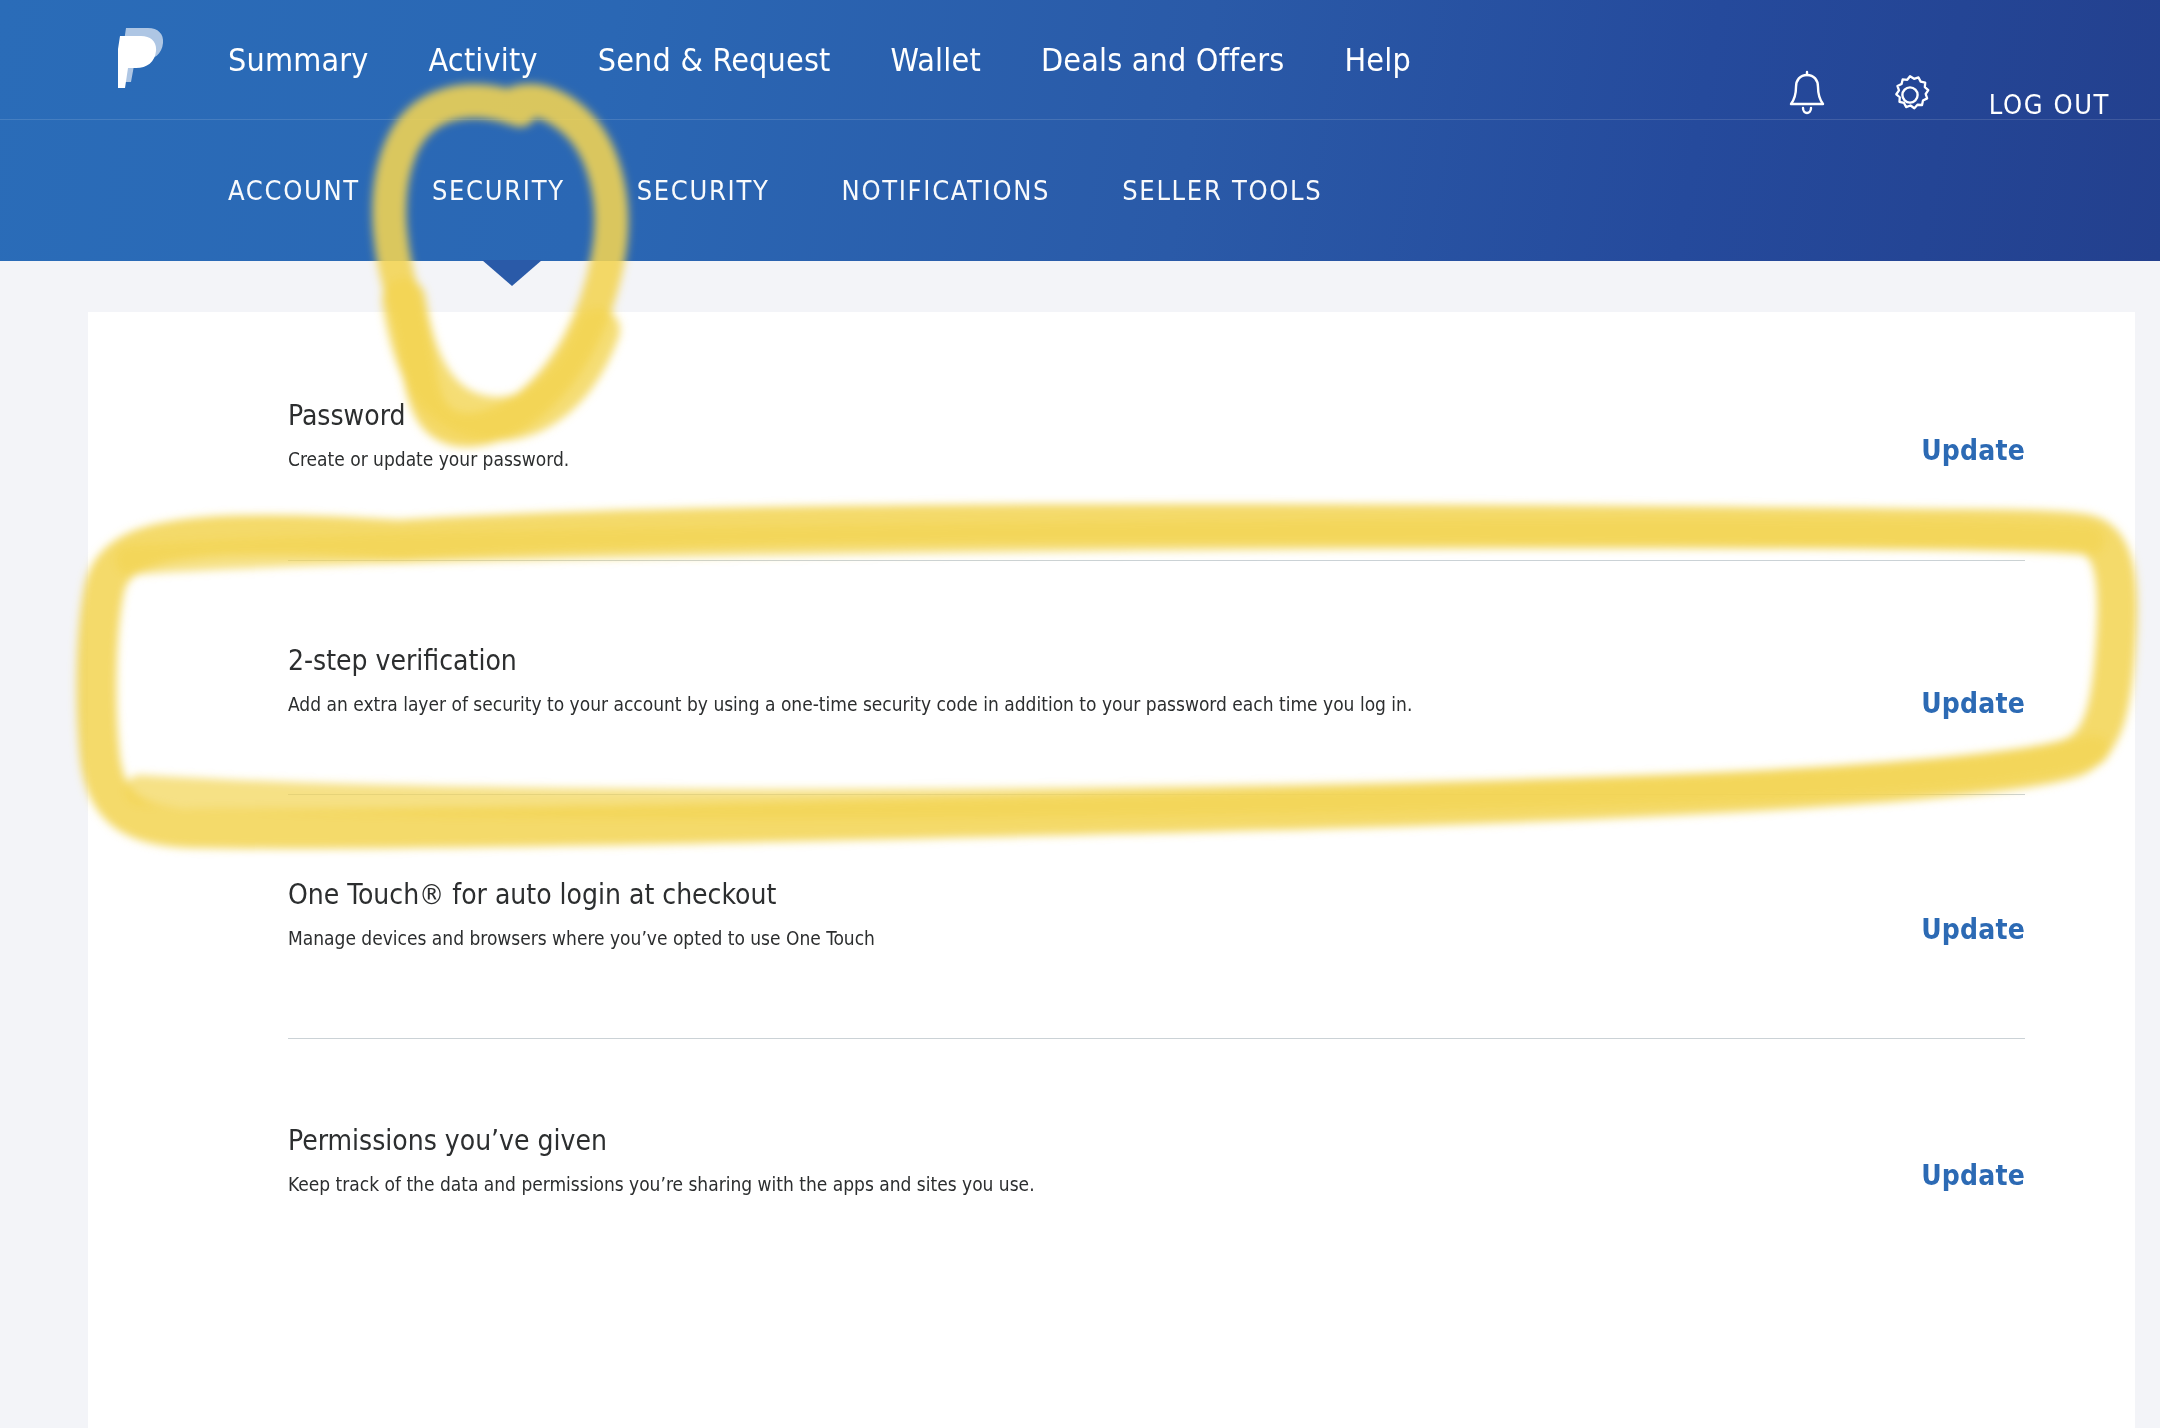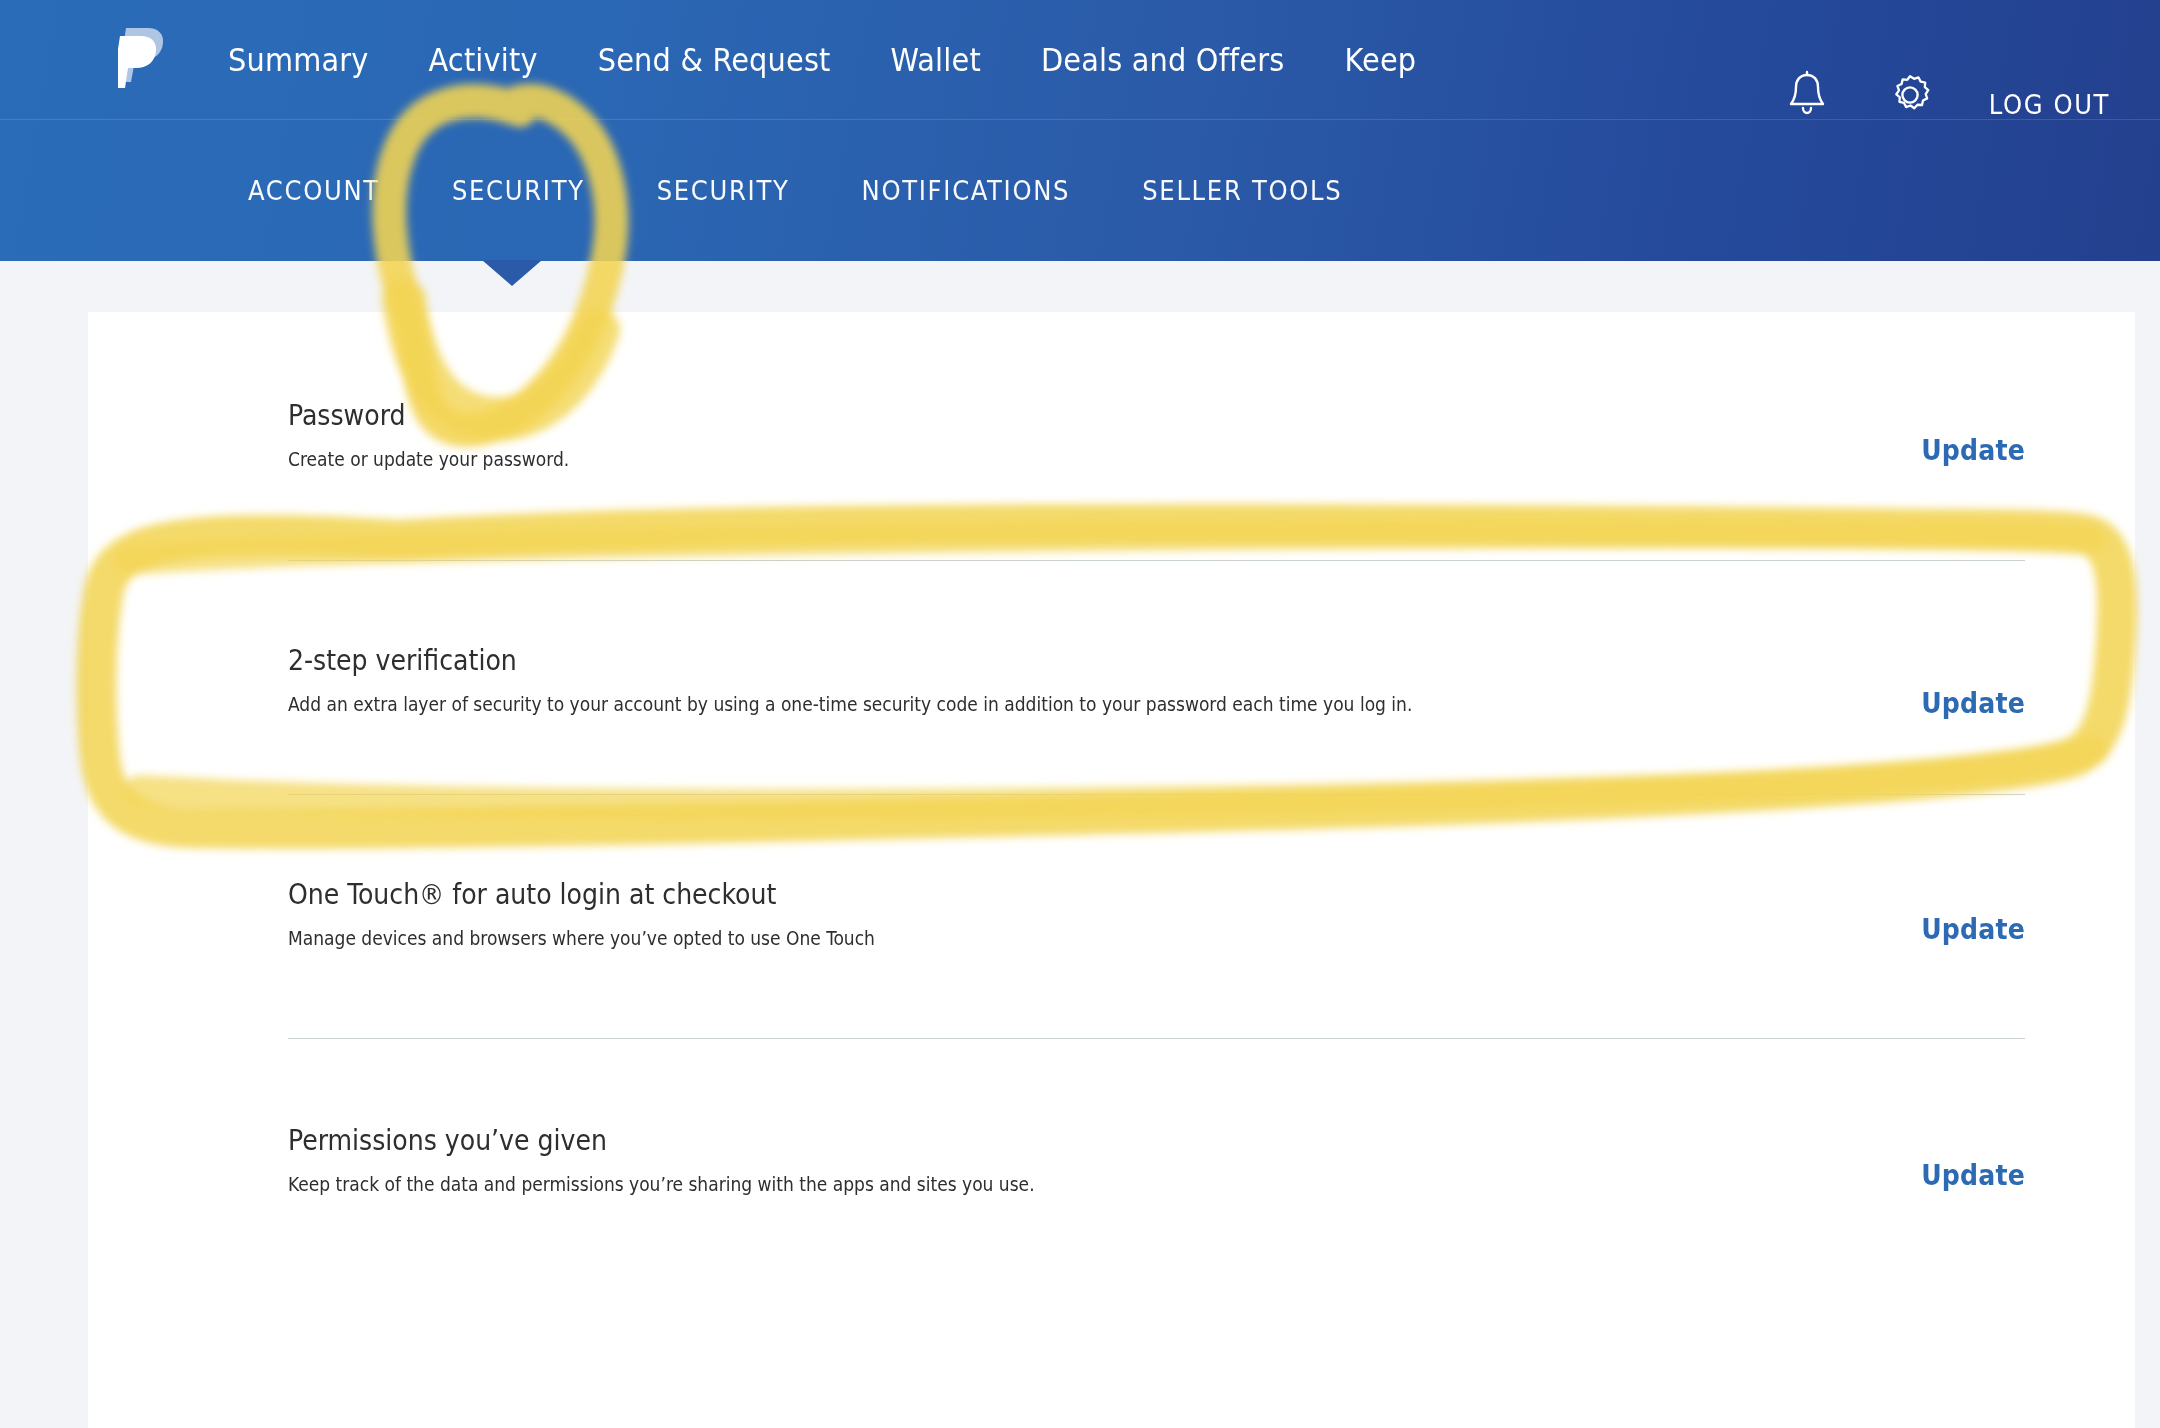--- a/index.html
+++ b/index.html
@@ -95,21 +95,20 @@
     background: rgba(255,255,255,0.13);
   }
 
   .secondary-nav {
     position: absolute;
     left: 228px;
     top: 120px;
     height: 141px;
     display: flex;
     align-items: center;
-    margin-left: 20px;
   }
   .secondary-nav a {
     color: #ffffff;
     font-size: 27px;
     letter-spacing: 1.7px;
     text-decoration: none;
     margin-right: 72px;
     white-space: nowrap;
     opacity: 0.97;
   }
@@ -204,21 +203,21 @@
           <path d="M2 14 h21 c10 0 16 6 15 15 c-1 11 -9 17 -20 17 h-8 l-3 20 h-13 z" fill="#ffffff"></path>
         </svg>
       </a>
 
       <nav class="primary-links">
         <a href="#">Summary</a>
         <a href="#">Activity</a>
         <a href="#">Send &amp; Request</a>
         <a href="#">Wallet</a>
         <a href="#">Deals and Offers</a>
-        <a href="#">Keep</a>
+        <a href="#">Help</a>
       </nav>
 
       <div class="header-right">
         <a class="icon-btn" href="#" aria-label="Notifications">
           <svg width="44" height="48" viewBox="0 0 44 48">
             <path d="M22 5 c-7 0 -11 5 -11 12 c0 9 -2 13 -5 17 h32 c-3 -4 -5 -8 -5 -17 c0 -7 -4 -12 -11 -12 z" fill="none" stroke="#ffffff" stroke-width="2.4" stroke-linejoin="round"></path>
             <path d="M22 5 v-3" fill="none" stroke="#ffffff" stroke-width="2.4" stroke-linecap="round"></path>
             <path d="M18 38 c0 3 2 5 4 5 c2 0 4 -2 4 -5" fill="none" stroke="#ffffff" stroke-width="2.4" stroke-linecap="round"></path>
           </svg>
         </a>

